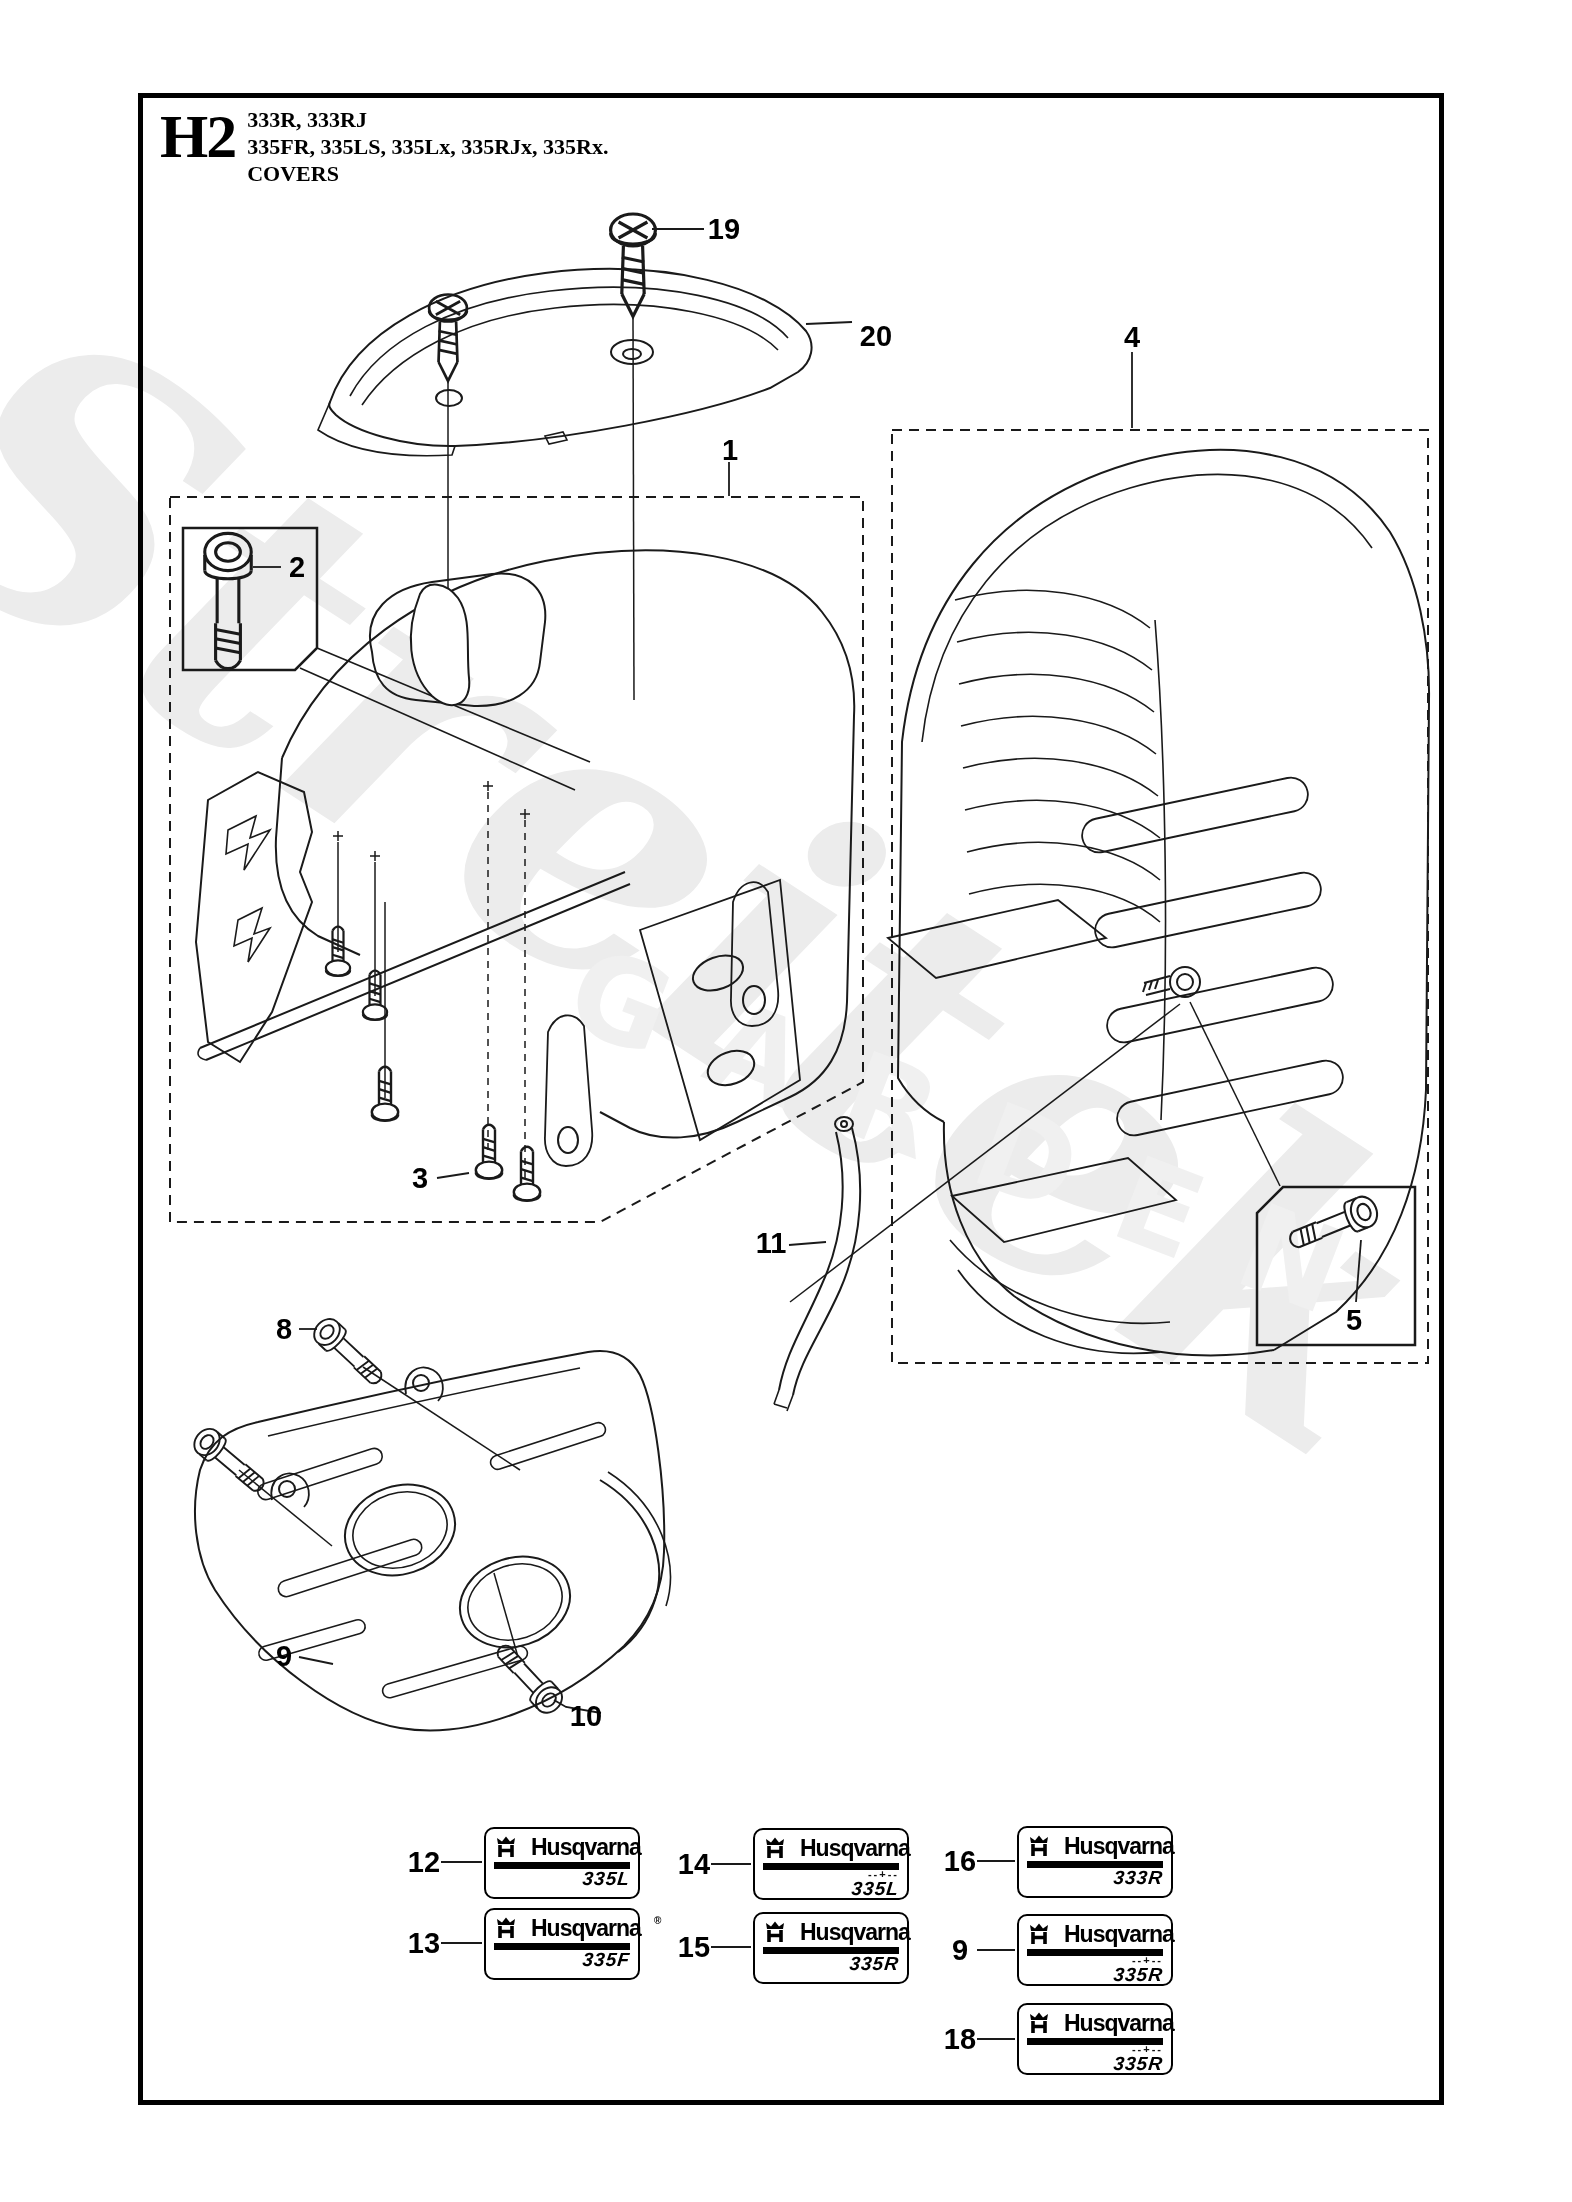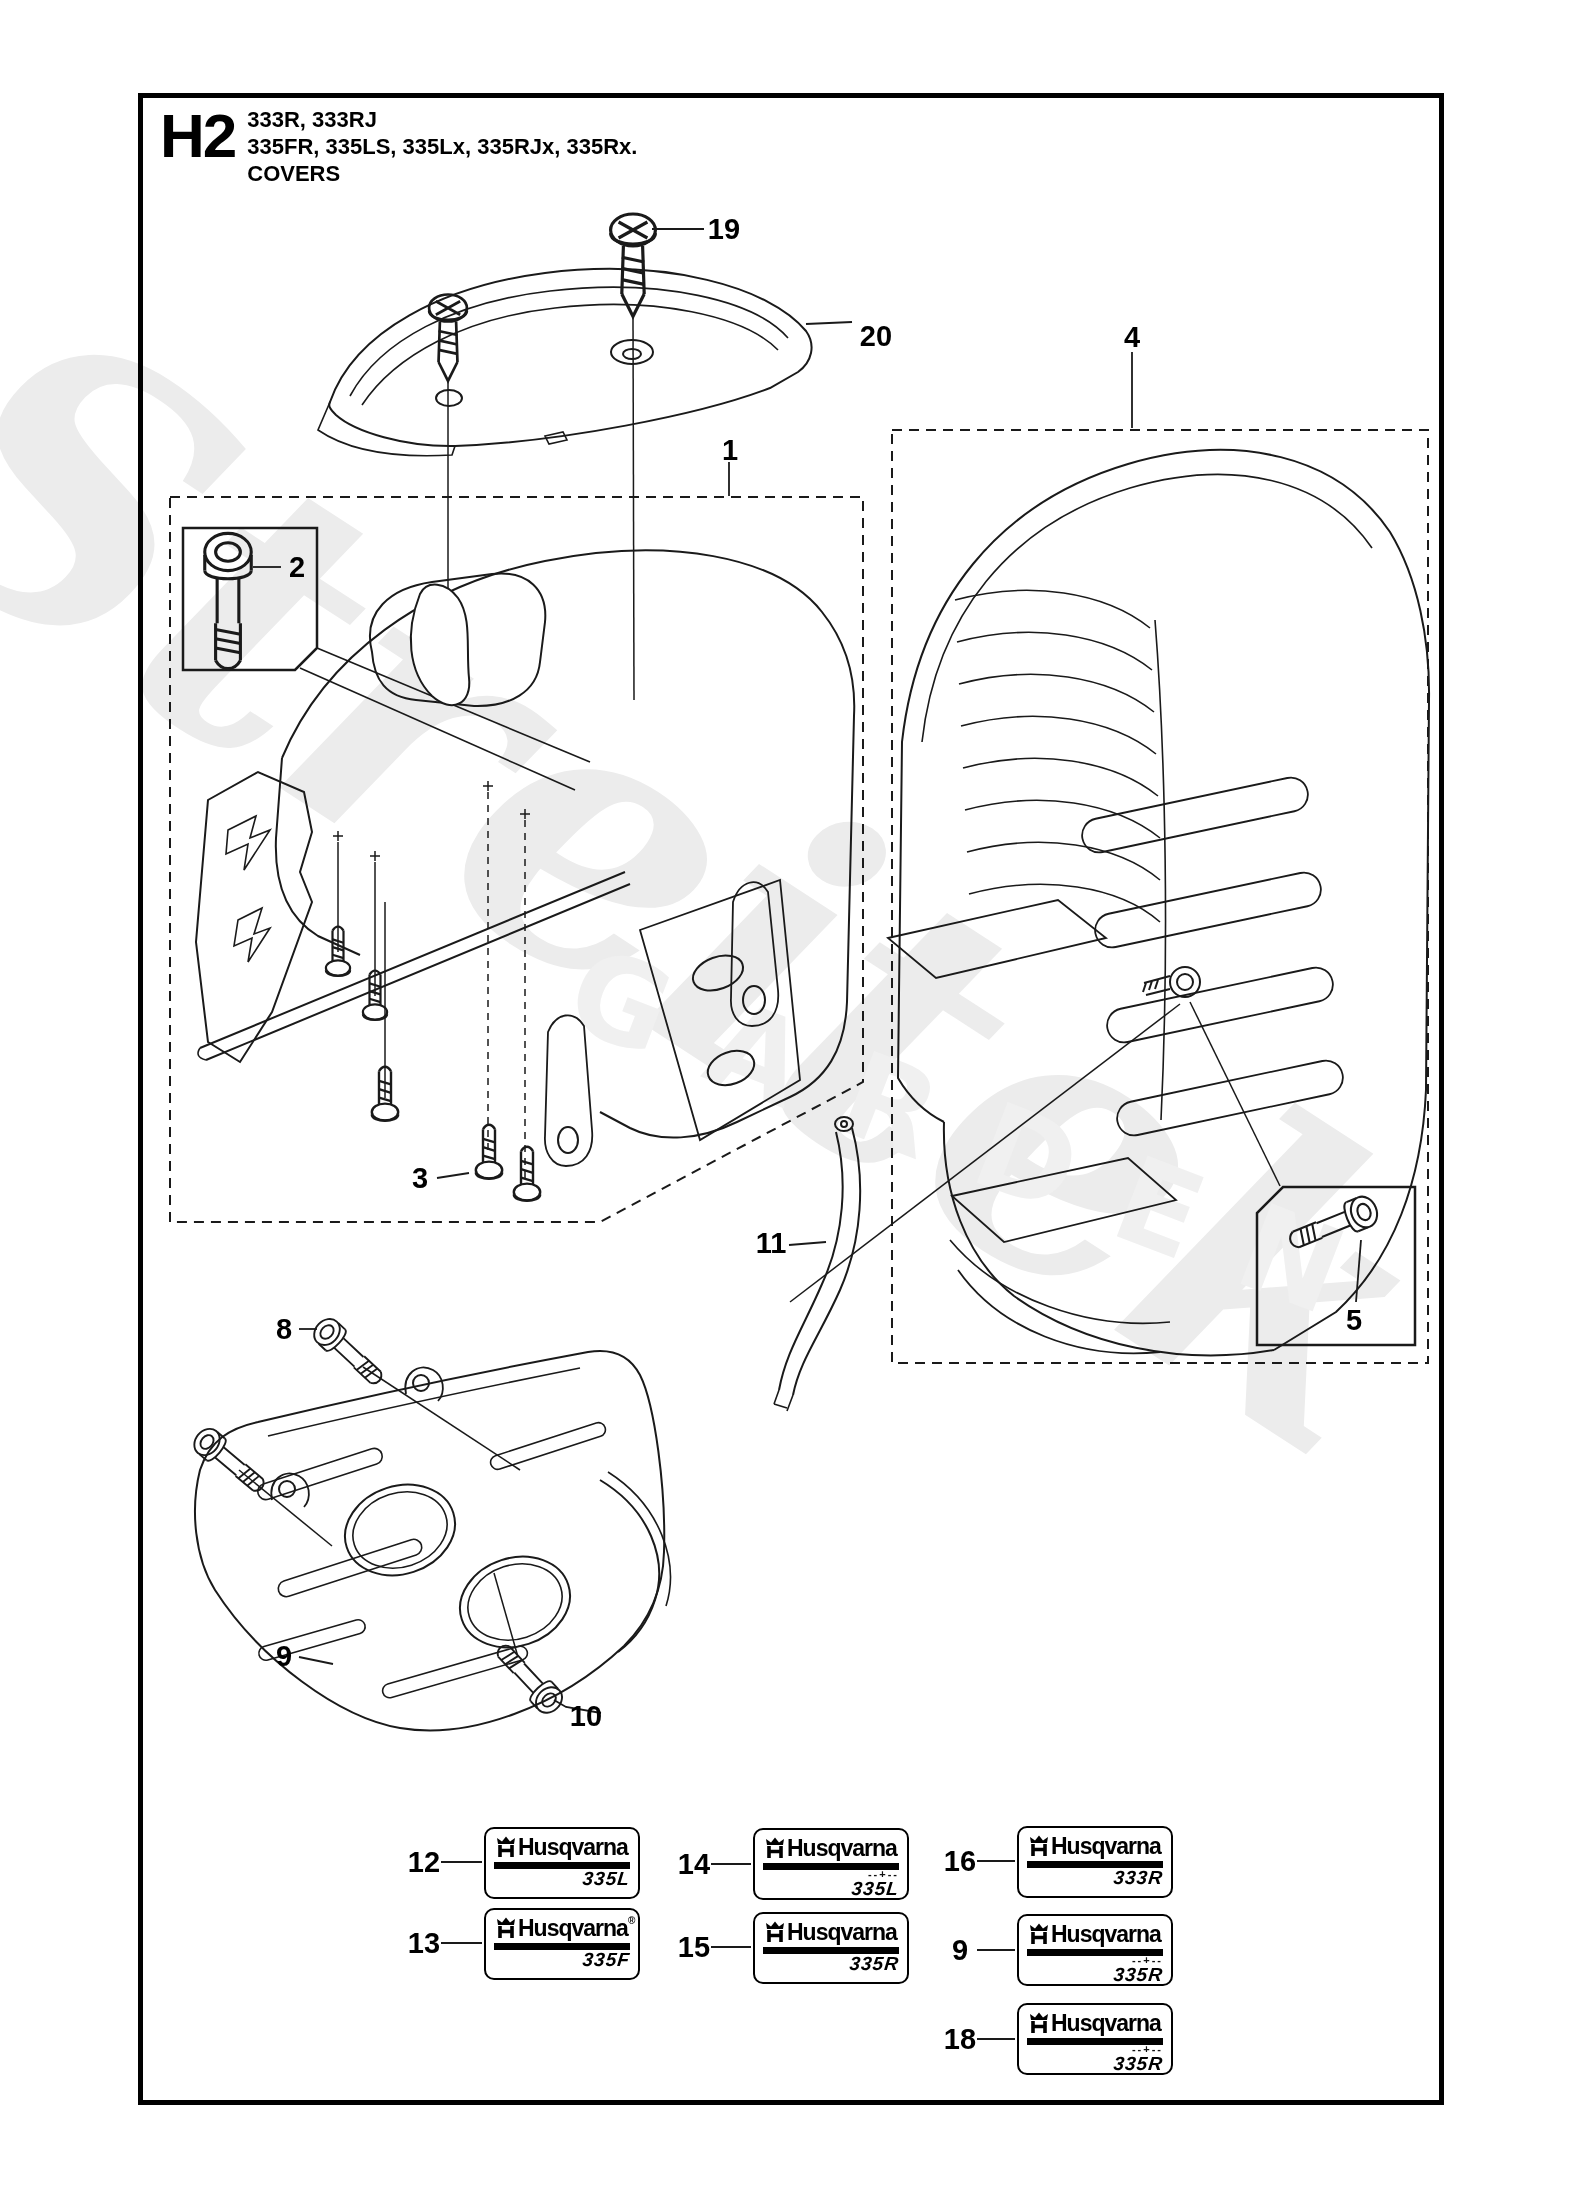--- a/index.html
+++ b/index.html
@@ -11,32 +11,32 @@
       font-size:380px;line-height:1;color:#ececec;white-space:nowrap;
       transform:rotate(33deg);transform-origin:left top;}
   .wm-sub{position:absolute;left:600px;top:920px;z-index:0;
       font-family:"DejaVu Sans",sans-serif;font-weight:bold;font-size:118px;
       letter-spacing:52px;color:#f0f0f0;white-space:nowrap;
       transform:rotate(21deg);transform-origin:left top;}
   
   .frame{position:absolute;left:138px;top:93px;width:1306px;height:2012px;
       border:5px solid #000;box-sizing:border-box;z-index:2;pointer-events:none;}
   
-  .header{position:absolute;left:160px;top:106px;z-index:3;display:flex;align-items:flex-start;}
+  .header{position:absolute;left:160px;top:106px;z-index:3;display:flex;align-items:flex-start;font-family:Liberation Serif, serif;}
   .code{font-weight:bold;font-size:62px;line-height:60px;letter-spacing:-2px;}
   .models{margin-left:12px;margin-top:0;font-weight:bold;font-size:22px;line-height:27px;}
   
   .art{position:absolute;left:0;top:0;z-index:1;}
   
   .callout{position:absolute;z-index:3;font-weight:bold;font-size:29px;line-height:29px;
       transform:translate(-50%,-50%);white-space:nowrap;}
   
   .decal{position:absolute;z-index:3;width:156px;height:72px;background:#fff;
       border:2px solid #000;border-radius:10px;box-sizing:border-box;padding:5px 8px 4px 8px;}
-  .decal-top{display:flex;align-items:center;gap:0;height:26px;}
+  .decal-top{display:flex;align-items:center;gap:13px;height:26px;}
   .hlogo{width:24px;height:24px;flex:0 0 auto;}
   .brand{font-weight:bold;font-size:23px;letter-spacing:-1px;}
   .reg{font-size:10px;font-weight:bold;align-self:flex-start;line-height:12px;}
   .bar{height:7px;background:#000;margin-top:2px;}
   .scribble{text-align:right;font-size:11px;line-height:9px;height:9px;letter-spacing:2px;
       font-weight:bold;color:#111;}
   .model{text-align:right;font-weight:bold;font-style:italic;font-size:19px;line-height:20px;
       transform:skewX(-6deg);letter-spacing:1px;}
 </style>
 </head>

